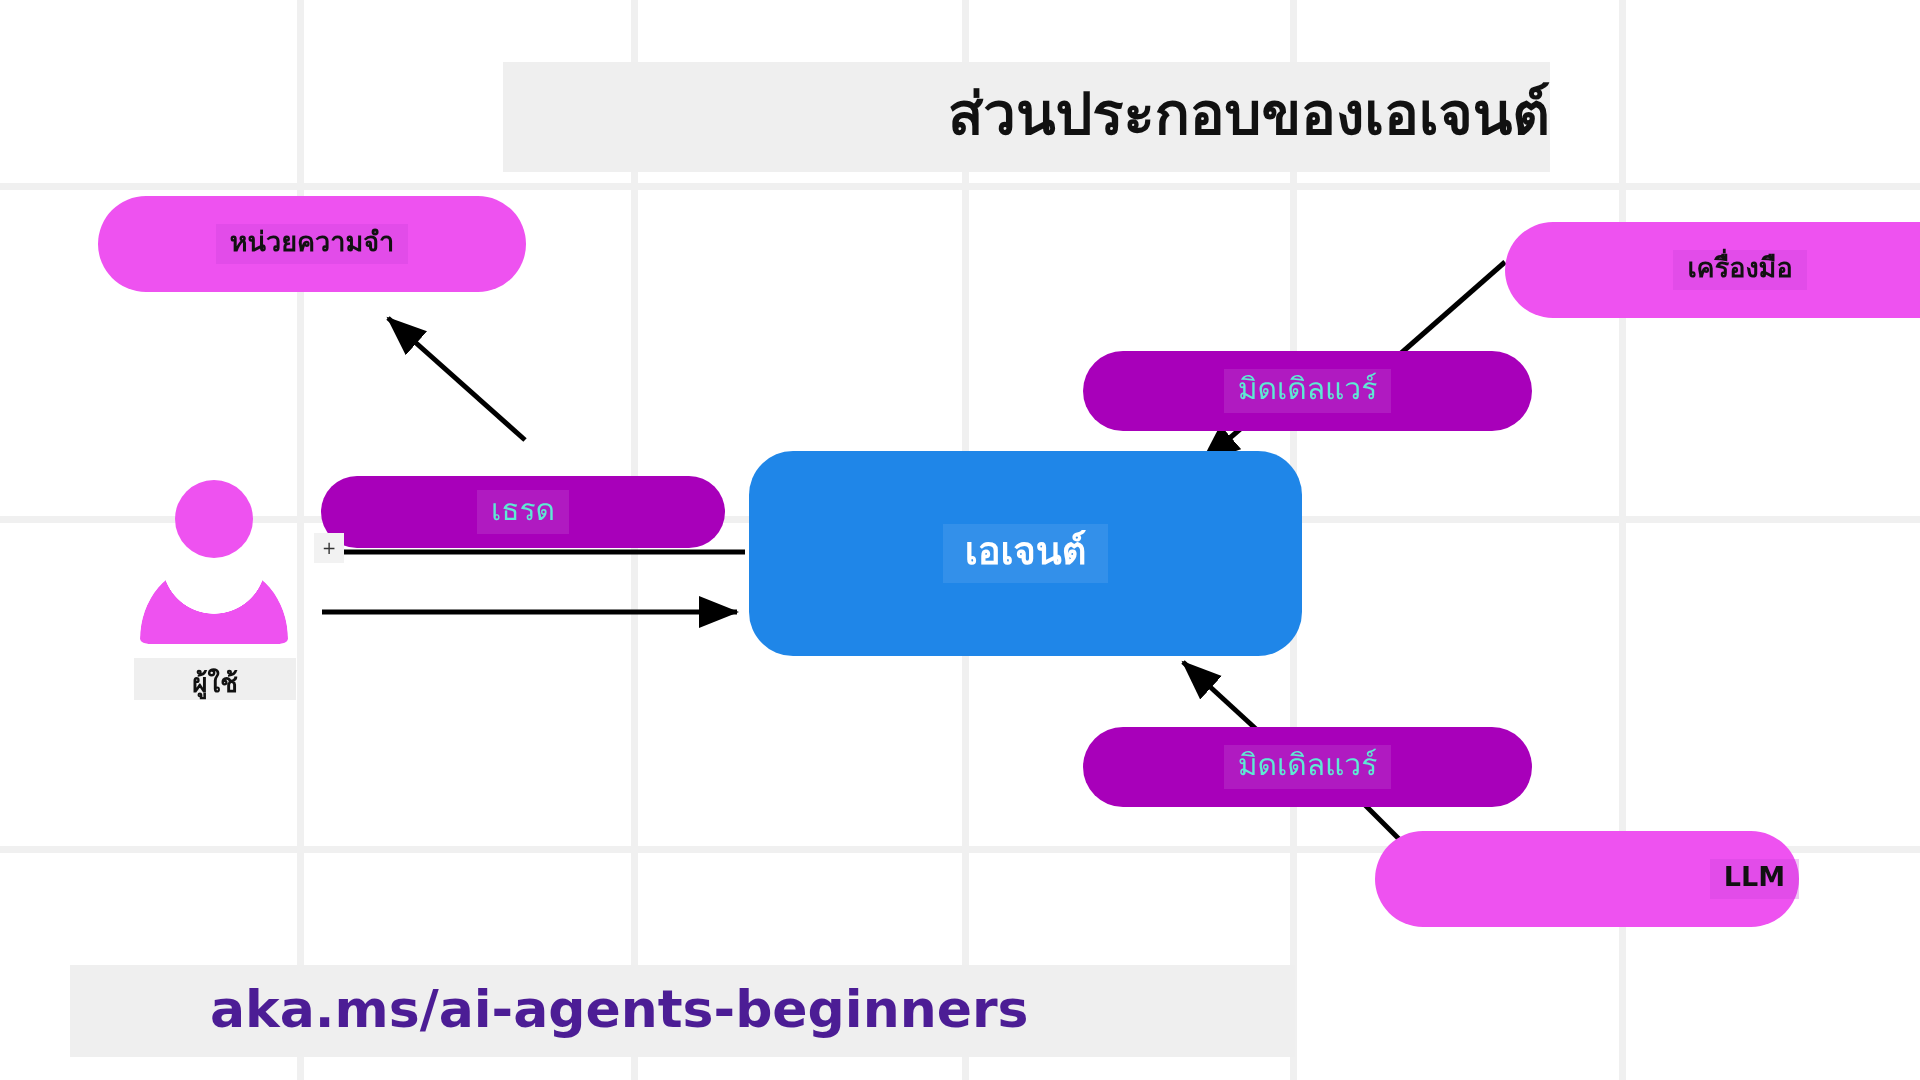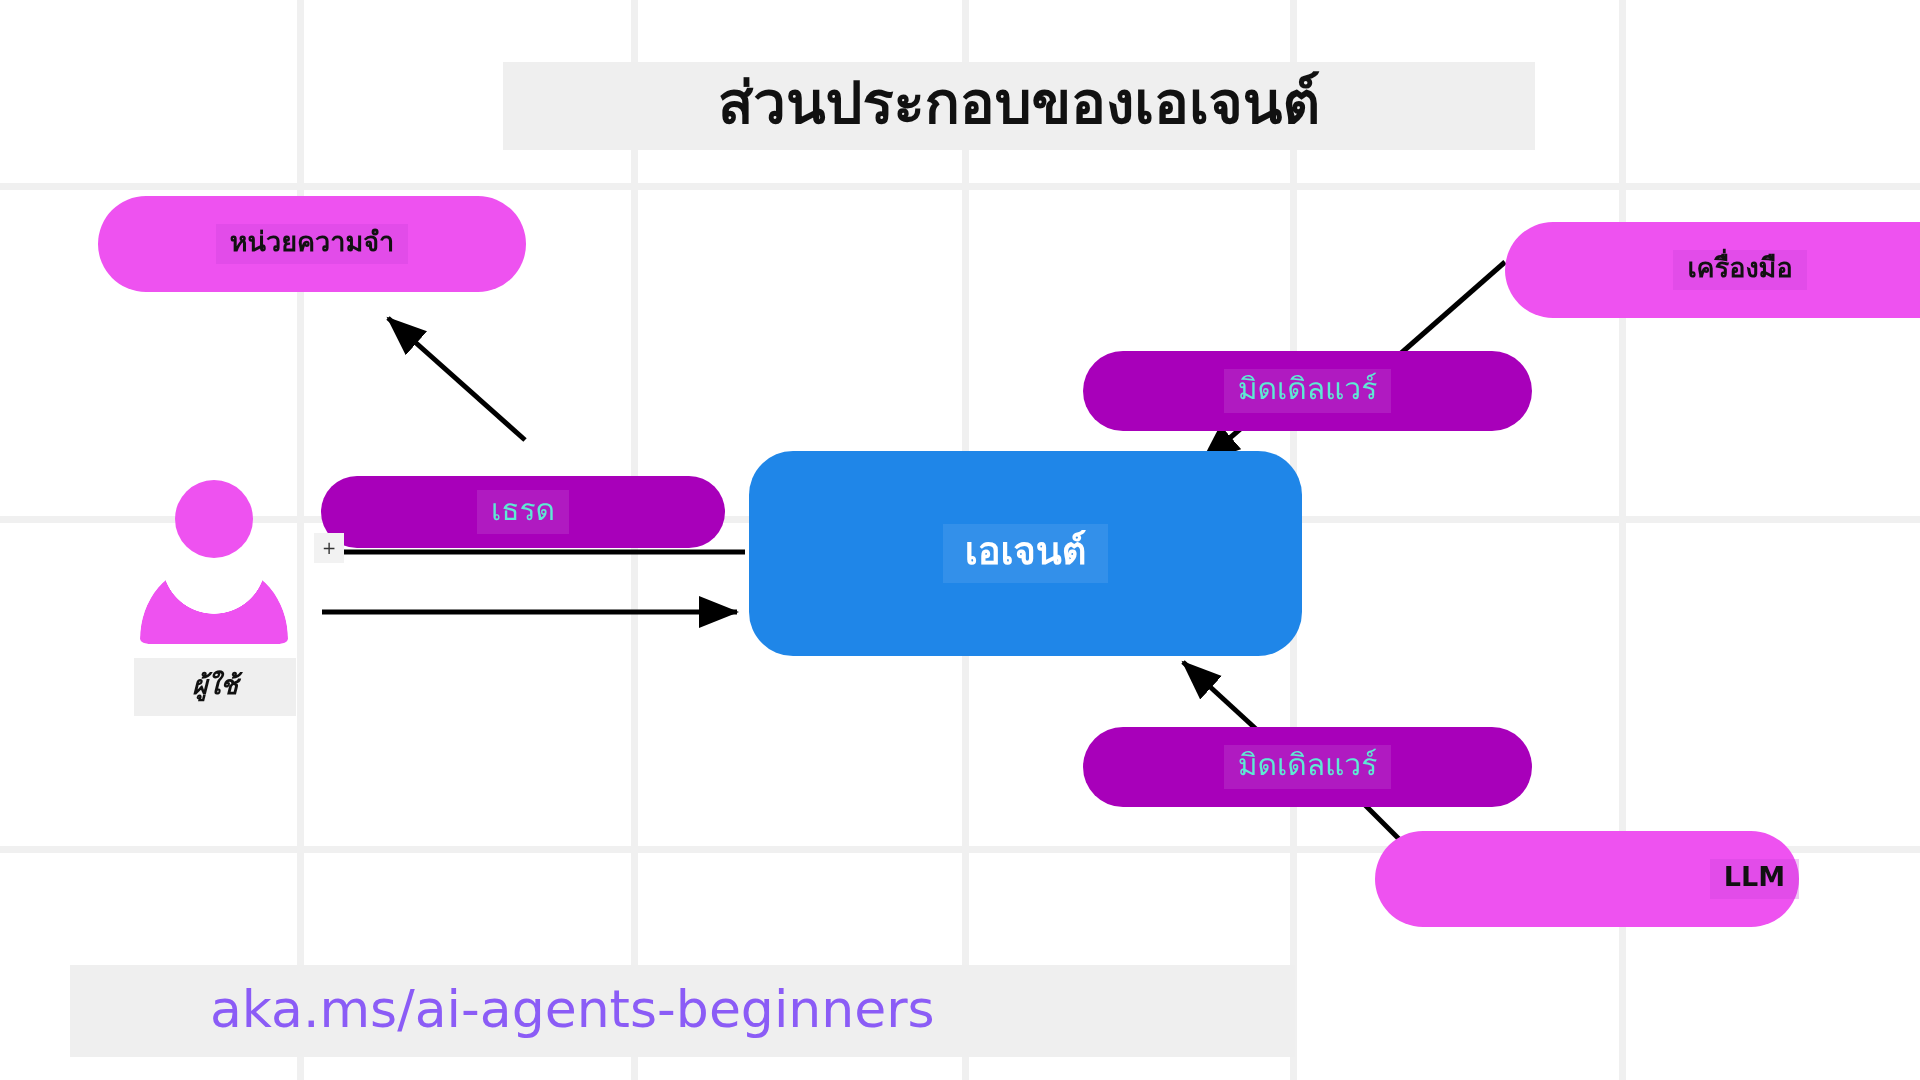--- a/index.html
+++ b/index.html
@@ -106,42 +106,43 @@
     position: absolute;
     background: #efefef;
     display: flex;
     align-items: center;
     z-index: 3;
   }
   #title-banner {
     left: 503px;
     top: 62px;
     width: 1032px;
-    height: 88px;
-    justify-content: center;
+    height: 110px;
+    justify-content: flex-end;
+    padding-left: 15px;
   }
   #title-text {
     color: #111111;
     font-size: 58px;
     font-weight: 700;
     line-height: 1;
     white-space: nowrap;
     padding-bottom: 6px;
   }
   #footer-banner {
     left: 70px;
     top: 965px;
     width: 1225px;
     height: 92px;
     justify-content: flex-start;
   }
   #footer-text {
-    color: #8b5cf6;
+    color: #4c1d95;
     font-size: 52px;
-    font-weight: 400;
+    font-weight: 700;
     line-height: 1;
     white-space: nowrap;
     padding-left: 140px;
     padding-bottom: 4px;
   }
 
   
   #user-group {
     position: absolute;
     left: 140px;
@@ -168,26 +169,25 @@
     background: #ee52f0;
     border-radius: 74px 74px 10px 10px / 86px 86px 6px 6px;
     -webkit-mask-image: radial-gradient(circle 52px at 74px -4px, transparent 99%, #000 100%);
     mask-image: radial-gradient(circle 52px at 74px -4px, transparent 99%, #000 100%);
   }
   #user-caption {
     position: absolute;
     left: -6px;
     top: 178px;
     width: 162px;
-    height: 58px;
+    height: 42px;
     background: #efefef;
     display: flex;
-    align-items: center;
+    align-items: flex-end;
     justify-content: center;
-    font-style: italic;
   }
   #user-caption-text {
     font-size: 26px;
     font-weight: 600;
     color: #111111;
     line-height: 1;
     padding-bottom: 4px;
   }
 
   

